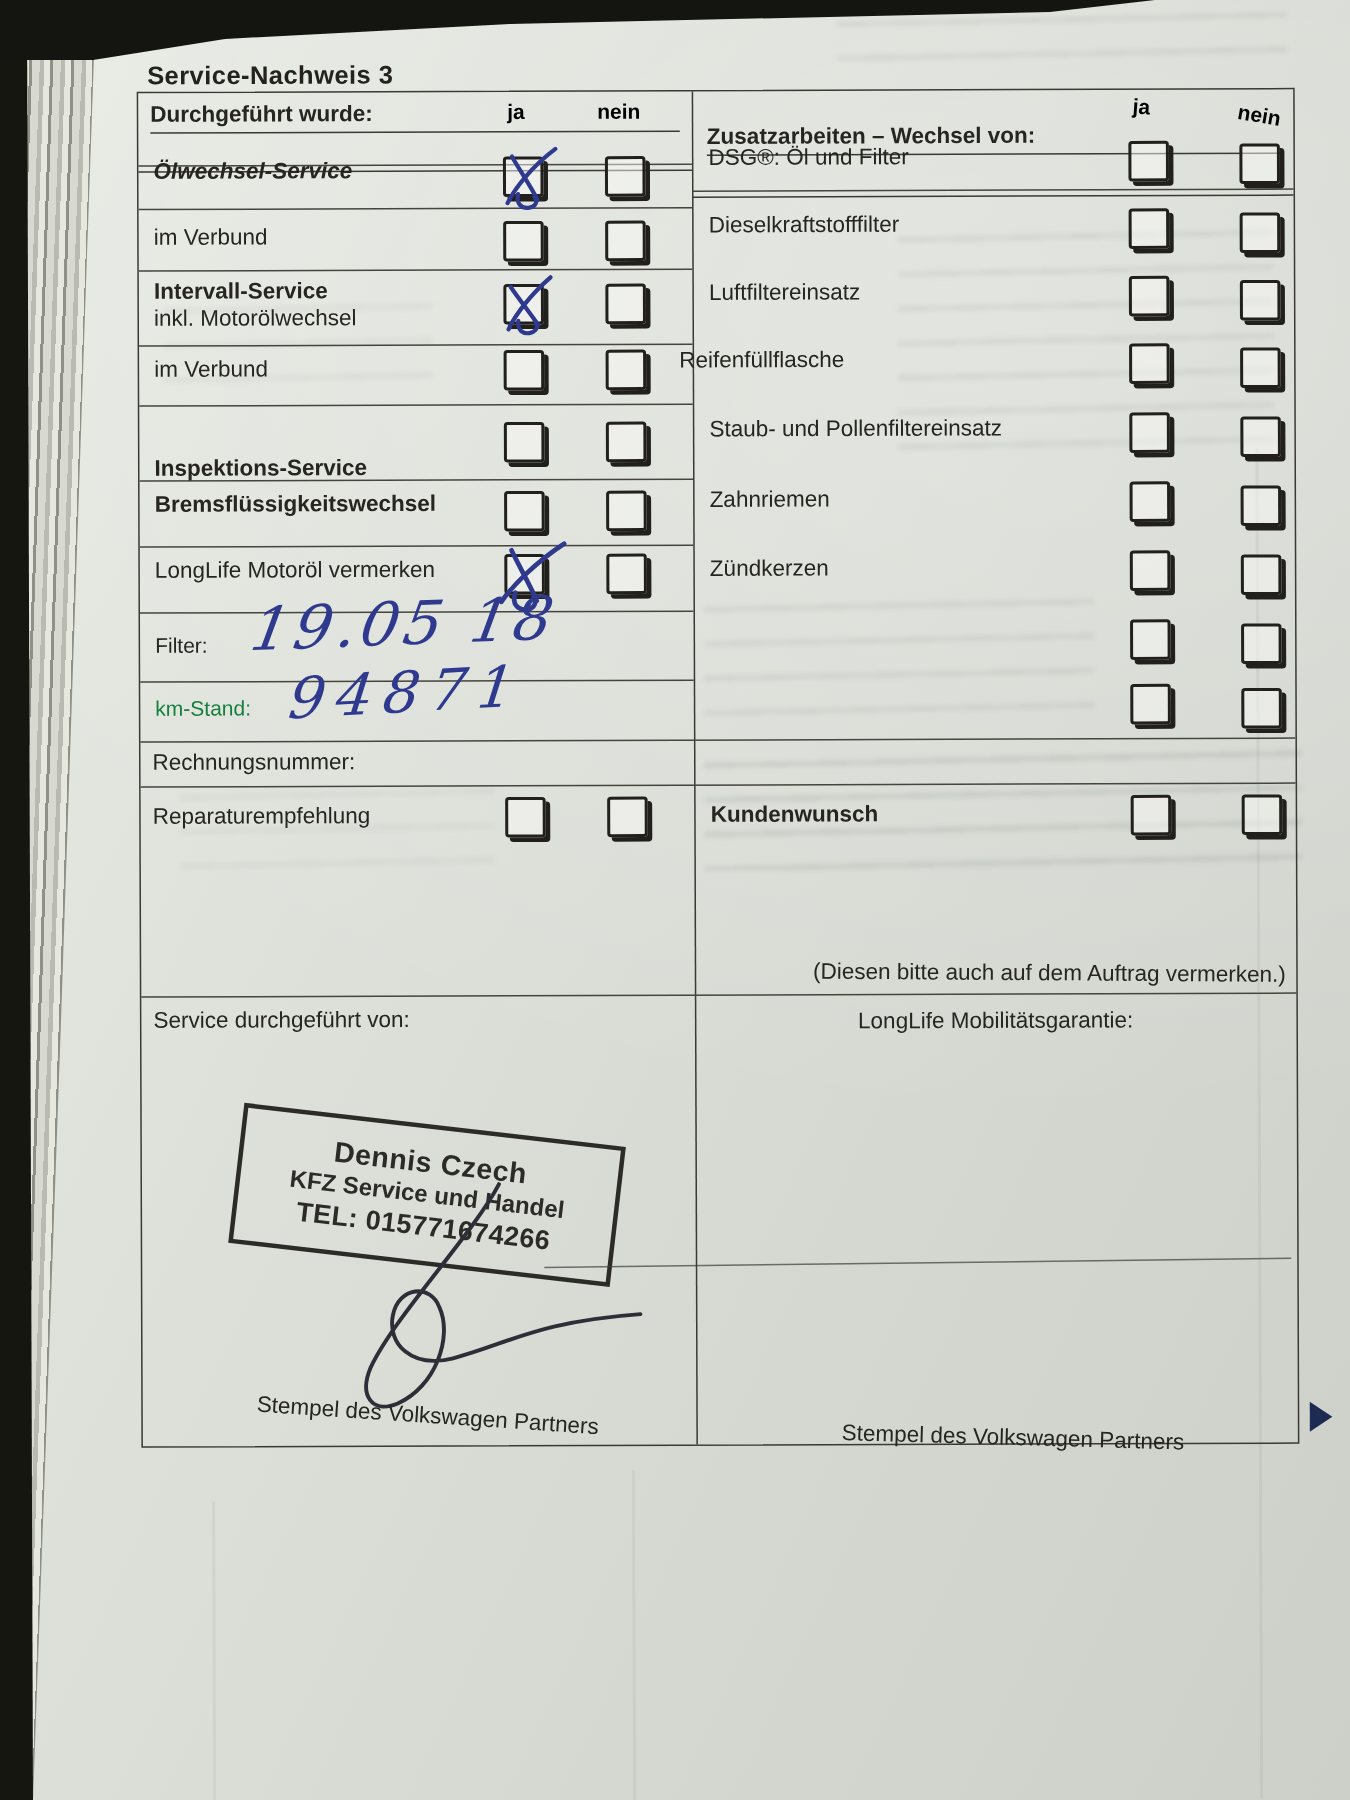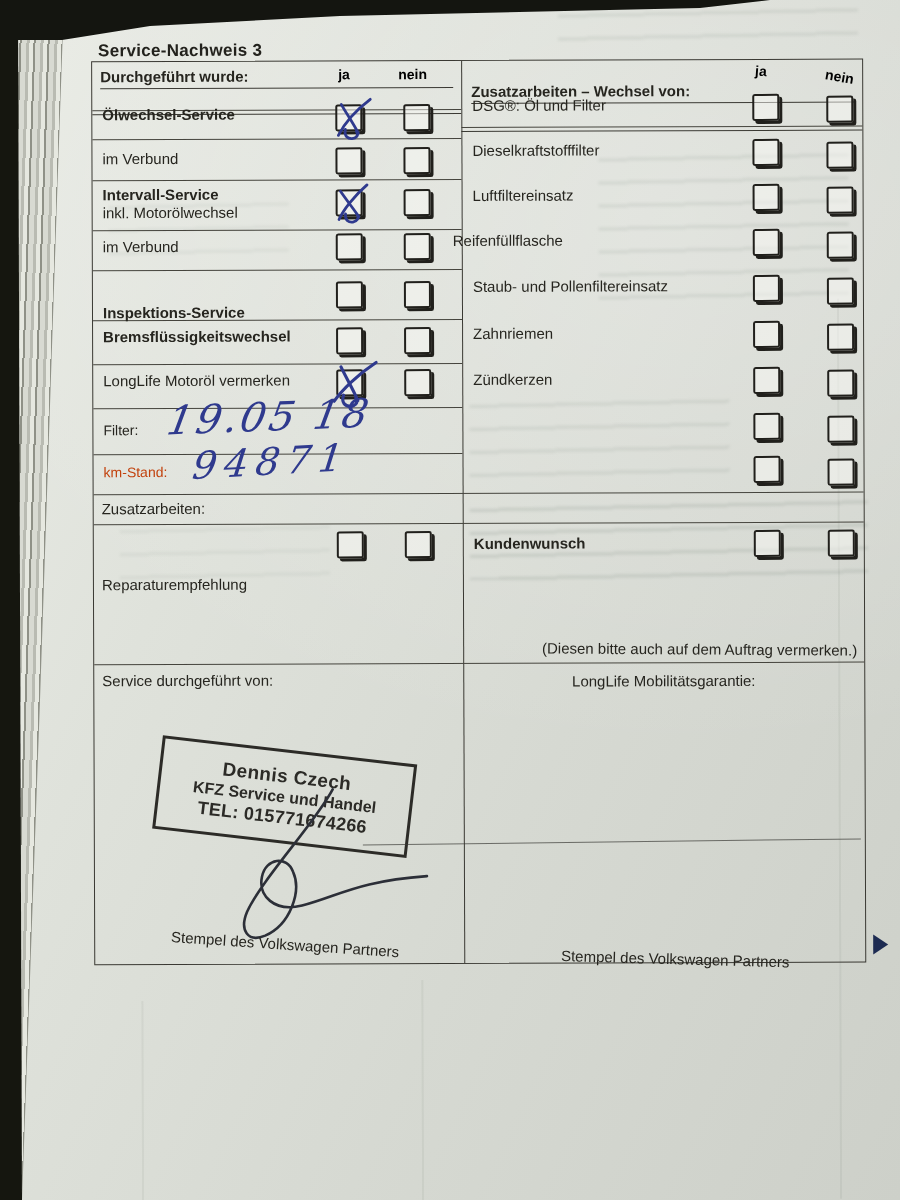--- a/index.html
+++ b/index.html
@@ -83,21 +83,21 @@
       <div class="hl" style="left:0;top:208px;width:369px;"></div>
       <div class="hl" style="left:0;top:258px;width:369px;"></div>
       <div class="hl" style="left:0;top:302px;width:369px;"></div>
       <div class="hl" style="left:0;top:346px;width:369px;"></div>
       <div class="hl" style="left:0;top:392px;width:369px;"></div>
 
       <div class="hl" style="left:0;top:432px;width:770px;"></div>
       <div class="hl" style="left:0;top:462px;width:770px;"></div>
       <div class="hl" style="left:0;top:602px;width:770px;"></div>
 
-      <div class="t lbl b" style="left:10px;top:44px;">Ölwechsel-Service</div>
+      <div class="t lbl b" style="left:10px;top:44px;font-style:italic;">Ölwechsel-Service</div>
       <div class="t lbl" style="left:10px;top:88px;">im Verbund</div>
       <div class="t lbl b" style="left:10px;top:124px;">Intervall-Service</div>
       <div class="t lbl" style="left:10px;top:142px;">inkl. Motorölwechsel</div>
       <div class="t lbl" style="left:10px;top:176px;">im Verbund</div>
       <div class="t lbl b" style="left:10px;top:222px;margin-top:20px;">Inspektions-Service</div>
       <div class="t lbl b" style="left:10px;top:266px;">Bremsflüssigkeitswechsel</div>
       <div class="t lbl" style="left:10px;top:310px;">LongLife Motoröl vermerken</div>
 
       <div class="cb" style="left:243px;top:43px;">
         <svg class="checkmark" viewBox="0 0 46 46" style="display: block;">
@@ -133,26 +133,26 @@
             <path d="M8 40 C14 30, 27 15, 43 3"></path>
             <path d="M12 9 C17 18, 24 28, 29 38"></path>
             <path d="M27 36 C33 45, 12 48, 16 34"></path>
           </g>
         </svg>
       </div>
       <div class="cb" style="left:311px;top:308px;"></div>
 
       <div class="t sm" style="left:10px;top:360px;color:#26251f;">Filter:</div>
       <div class="t hw" style="left:75px;top:332px;font-size:40px;transform:skewX(-12deg) rotate(-2deg);letter-spacing:3px;">19.05 18</div>
-      <div class="t sm" style="left:10px;top:402px;color:#c2410c;">km-Stand:</div>
+      <div class="t sm" style="left:10px;top:402px;color:#15803d;">km-Stand:</div>
       <div class="t hw" style="left:100px;top:378px;font-size:38px;transform:skewX(-10deg) rotate(-3deg);letter-spacing:7px;">94871</div>
 
-      <div class="t lbl" style="left:8px;top:438px;">Zusatzarbeiten:</div>
-
-      <div class="t lbl" style="left:8px;top:474px;margin-top:40px;">Reparaturempfehlung</div>
+      <div class="t lbl" style="left:8px;top:438px;">Rechnungsnummer:</div>
+
+      <div class="t lbl" style="left:8px;top:474px;">Reparaturempfehlung</div>
       <div class="cb" style="left:243px;top:470px;"></div>
       <div class="cb" style="left:311px;top:470px;"></div>
       <div class="t lbl" style="left:380px;top:474px;font-weight:bold;">Kundenwunsch</div>
       <div class="cb" style="left:660px;top:470px;"></div>
       <div class="cb" style="left:734px;top:470px;"></div>
       <div class="t note" style="left:375px;top:580px;width:388px;text-align:right;transform:rotate(.6deg);">(Diesen bitte auch auf dem Auftrag vermerken.)</div>
 
       <div class="t lbl b dr" style="left:379px;top:4px;width:383px;">Zusatzarbeiten – Wechsel von:</div>
       <div class="t sm b" style="left:663px;top:3px;transform:rotate(4deg);">ja</div>
       <div class="t sm b" style="left:733px;top:9px;transform:rotate(10deg);">nein</div>

